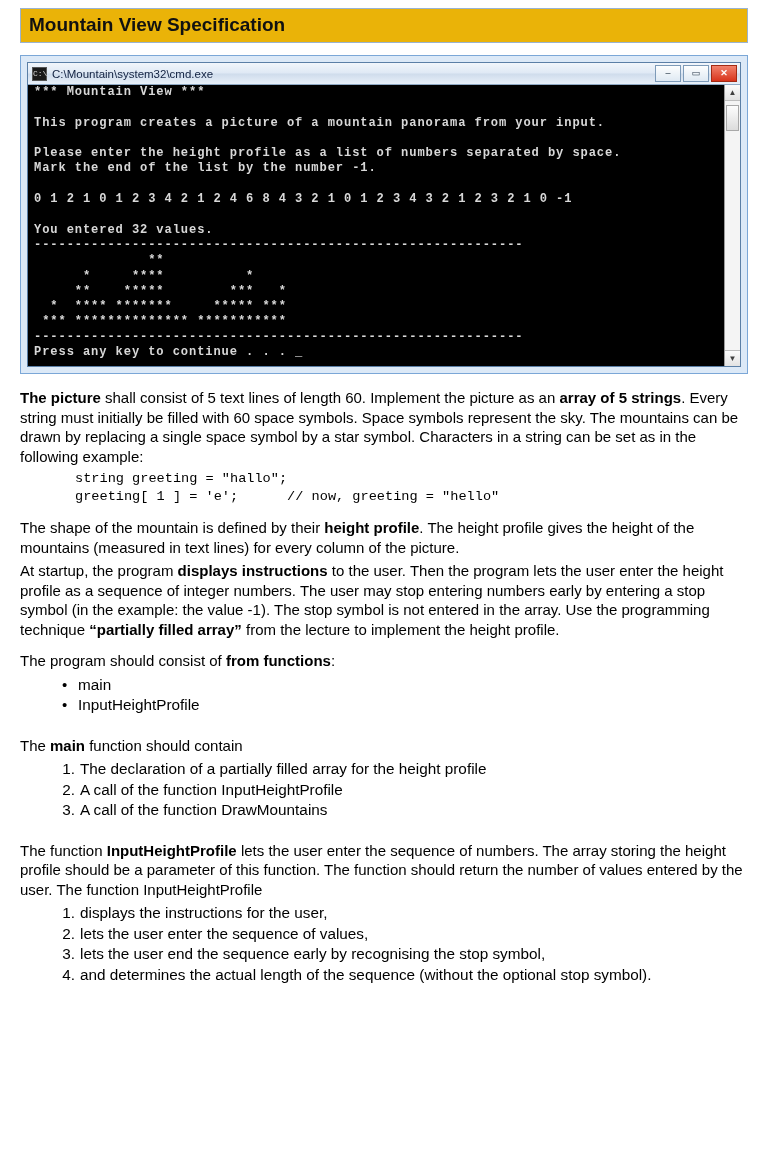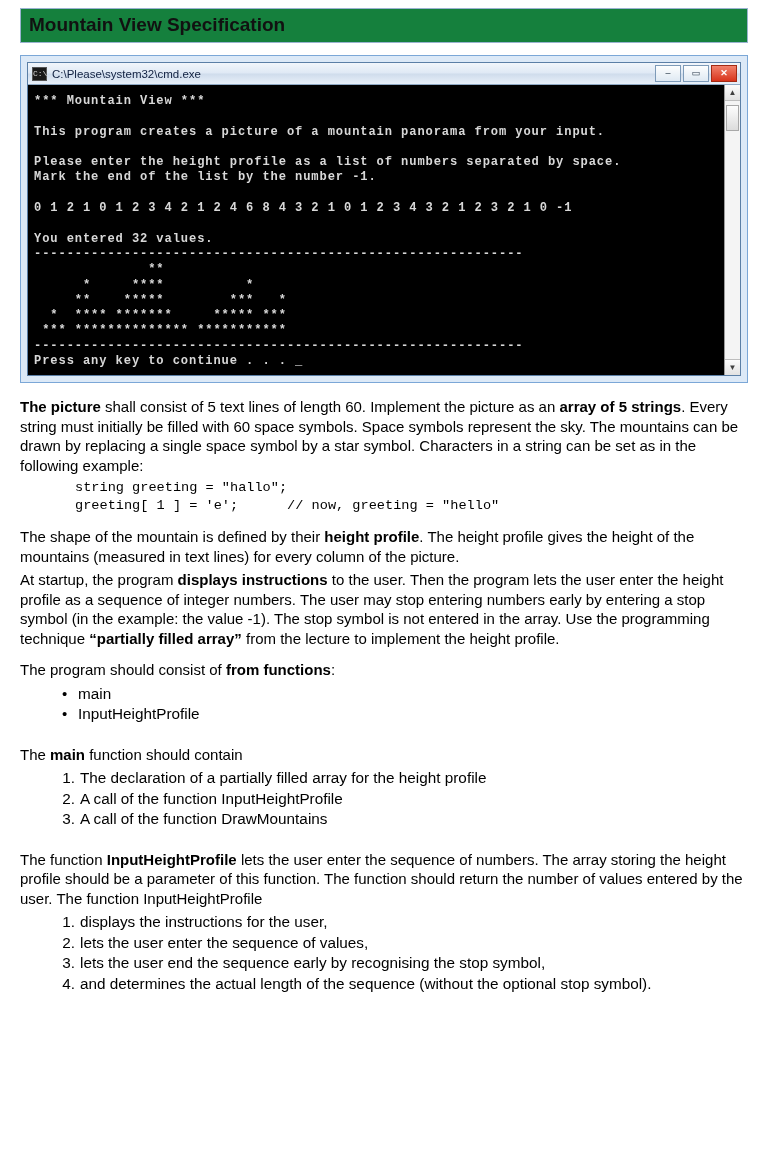--- a/index.html
+++ b/index.html
@@ -11,21 +11,21 @@
     color: #000000;
   }
   .page {
     width: 768px;
     min-height: 1156px;
     padding: 0 20px 8px 20px;
     position: relative;
   }
   
   .doc-title {
-    background: #15803d;
+    background: #eab308;
     border: 1px solid #9ab3d0;
     margin: 8px 0 10px 0;
     padding: 5px 8px 6px 8px;
     font-size: 19px;
     font-weight: bold;
     color: #111;
   }
   
   p.body {
     font-size: 15px;
@@ -88,21 +88,21 @@
     border-color: #a32a14;
     color: #fff;
     font-weight: bold;
   }
   .console-body {
     display: flex;
     background: #000;
   }
   pre.console-text {
     margin: 0;
-    padding: 9px 6px 6px 6px;
+    padding: 0 6px 6px 6px;
     color: #d8d8d8;
     font-family: "Liberation Mono", "DejaVu Sans Mono", monospace;
     font-size: 12.1px;
     line-height: 15.3px;
     letter-spacing: 0.9px;
     font-weight: bold;
     flex: 1;
     white-space: pre;
     overflow: hidden;
   }
@@ -184,21 +184,21 @@
 <div class="page">
 
   <div class="doc-title">Mountain View Specification</div>
 
   <p class="body"></p>
 
   <div class="console-wrap">
     <div class="console">
       <div class="console-titlebar">
         <div class="cmd-icon">C:\</div>
-        <div class="console-title-text">C:\Please\system32\cmd.exe</div>
+        <div class="console-title-text">C:\Mountain\system32\cmd.exe</div>
         <div class="winbtns">
           <div class="winbtn">–</div>
           <div class="winbtn">▭</div>
           <div class="winbtn close">✕</div>
         </div>
       </div>
       <div class="console-body">
         <pre class="console-text">*** Mountain View ***
 
 This program creates a picture of a mountain panorama from your input.

